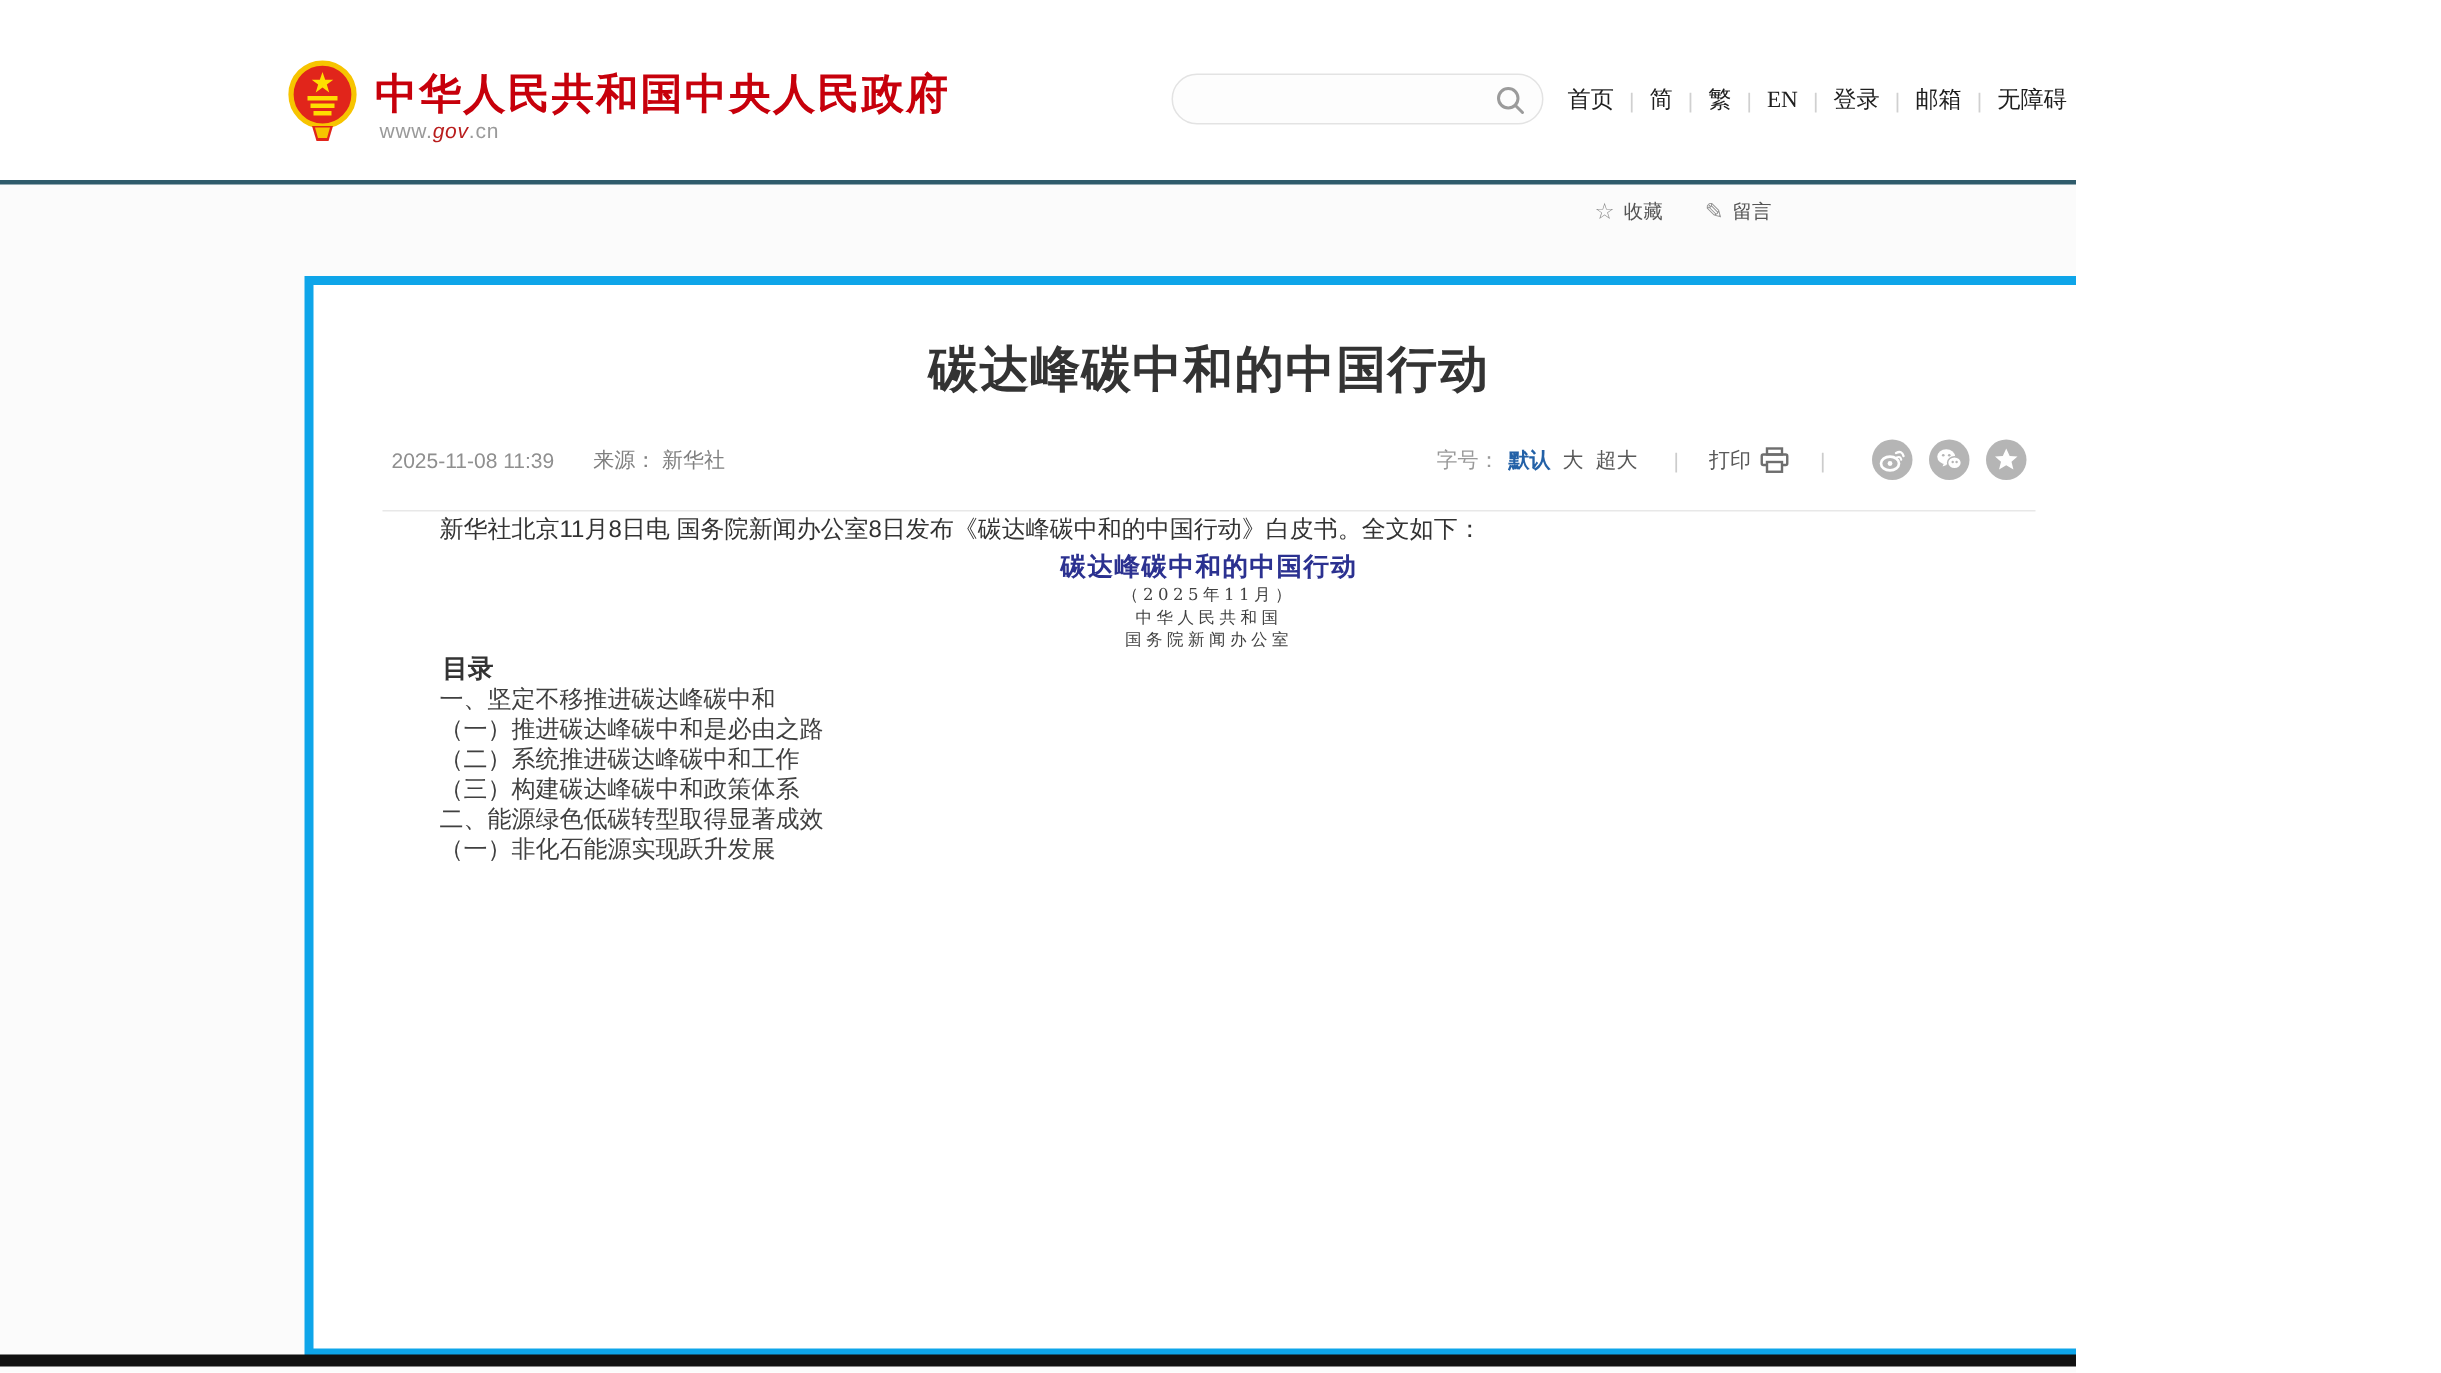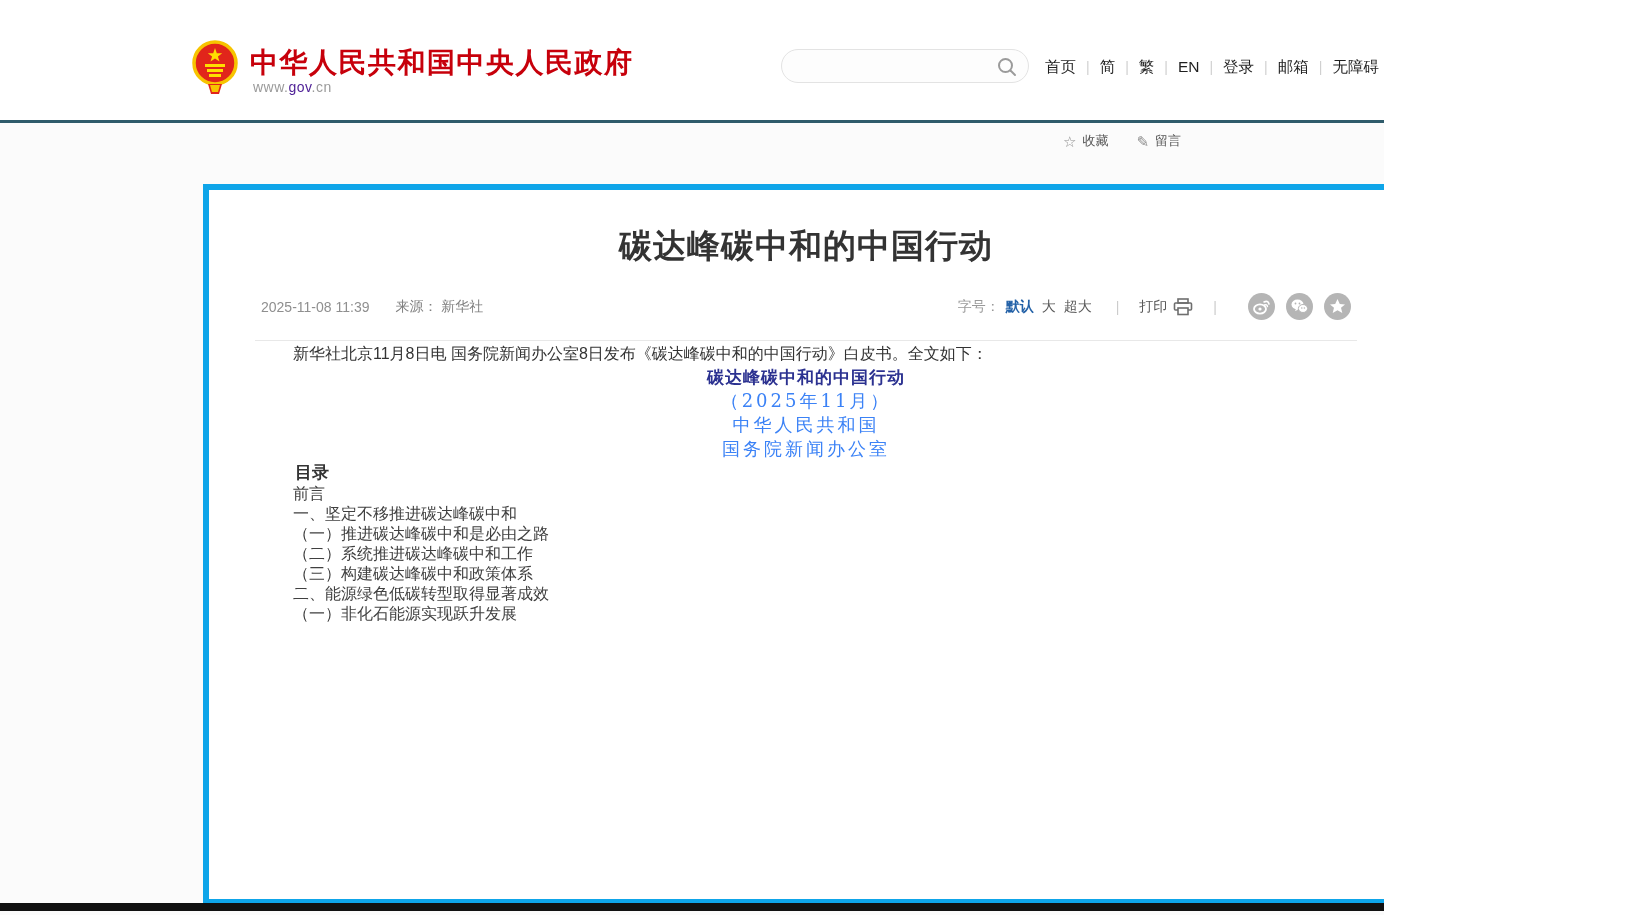--- a/index.html
+++ b/index.html
@@ -4,28 +4,28 @@
 <style>
   html,body{margin:0;padding:0;}
   .page{position:relative;width:1384px;height:915px;overflow:hidden;background:#fbfbfb;
         font-family:"Liberation Sans","DejaVu Sans",sans-serif;}
   
   .site-header{position:absolute;top:0;left:0;width:100%;height:120px;background:#ffffff;}
   .emblem{position:absolute;left:192px;top:40px;width:46px;height:56px;}
   .site-title{position:absolute;left:250px;top:44px;font-size:28px;font-weight:bold;
               color:#c7000b;letter-spacing:1.5px;white-space:nowrap;}
   .site-url{position:absolute;left:253px;top:79px;font-size:14px;color:#9a9a9a;letter-spacing:.5px;}
-  .site-url .red{color:#4c1d95;}
+  .site-url .red{color:#b91c1c;font-style:italic;}
   .search-box{position:absolute;left:781px;top:49px;width:248px;height:34px;background:#fdfdfd;
               border:1px solid #e3e3e3;border-radius:18px;box-sizing:border-box;}
   .search-box input{position:absolute;left:14px;top:3px;width:190px;height:26px;border:none;outline:none;
               background:transparent;font-size:14px;color:#333;}
   .search-icon{position:absolute;right:10px;top:6px;}
   .top-nav{position:absolute;left:1045px;top:56px;display:flex;align-items:center;white-space:nowrap;}
-  .nav-link{font-size:15.5px;color:#1f1f1f;text-decoration:none;line-height:22px;}
+  .nav-link{font-size:15.5px;color:#1f1f1f;text-decoration:none;line-height:22px;font-family:Liberation Serif, serif;}
   .nav-sep{color:#d0d0d0;margin:0 10px;font-size:14px;}
   .teal-line{position:absolute;top:120px;left:0;width:100%;height:3px;background:#2f5b6b;}
   
   .toolbar{position:absolute;top:132px;left:1063px;display:flex;gap:28px;font-size:13px;color:#555;}
   .tb-item{display:flex;align-items:center;gap:6px;cursor:pointer;}
   .tb-glyph{font-size:15px;color:#8f8f8f;line-height:15px;}
   
   .card{position:absolute;left:203px;top:184px;width:1206px;height:721px;background:#ffffff;
         border:6px solid #0ea5e9;box-sizing:border-box;}
   .article-title{margin:34px 0 0;text-align:center;font-size:33px;font-weight:600;color:#333;
@@ -43,22 +43,22 @@
   .print-wrap{display:flex;align-items:center;gap:6px;color:#595959;cursor:pointer;}
   .share-circle{width:27px;height:27px;border-radius:50%;background:#b5b5b5;margin-left:11px;
         display:flex;align-items:center;justify-content:center;cursor:pointer;}
   .sep-line{margin:20px 46px 0;border:none;border-top:1px solid #e8e8e8;}
   
   .body{padding:0 52px;font-size:16px;color:#3d3d3d;}
   .body p{margin:0;text-indent:2em;}
   .intro{margin-top:46px;color:#333;line-height:25px;}
   .center{text-align:center;text-indent:0 !important;}
   .doc-title{margin-top:28px;color:#2b3190;font-weight:bold;font-size:17px;letter-spacing:1px;}
-  .doc-line{margin-top:13px;color:#3b82f6;font-family:"DejaVu Serif","Liberation Serif",serif;
-        font-size:18px;letter-spacing:3px;}
+  .doc-line{margin-top:13px;color:#404040;font-family:"DejaVu Serif","Liberation Serif",serif;
+        font-size:11px;letter-spacing:3px;}
   .toc-title{margin-top:32px;font-weight:bold;font-size:17px;color:#333;}
   .toc-item{margin-top:24px;color:#404040;line-height:20px;}
   .bottom-bar{position:absolute;left:0;top:903px;width:100%;height:8px;background:#111;}
 </style>
 </head>
 <body>
 
 <div class="page">
 
   <header class="site-header">
@@ -165,21 +165,20 @@
     <hr class="sep-line">
 
     <div class="body">
       <p class="intro">新华社北京11月8日电 国务院新闻办公室8日发布《碳达峰碳中和的中国行动》白皮书。全文如下：</p>
       <p class="center doc-title">碳达峰碳中和的中国行动</p>
       <p class="center doc-line">（2025年11月）</p>
       <p class="center doc-line">中华人民共和国</p>
       <p class="center doc-line">国务院新闻办公室</p>
       <p class="toc-title">目录</p>
       <div id="toc">
-          <p class="toc-item">前言</p>
           <p class="toc-item">一、坚定不移推进碳达峰碳中和</p>
           <p class="toc-item">（一）推进碳达峰碳中和是必由之路</p>
           <p class="toc-item">（二）系统推进碳达峰碳中和工作</p>
           <p class="toc-item">（三）构建碳达峰碳中和政策体系</p>
           <p class="toc-item">二、能源绿色低碳转型取得显著成效</p>
           <p class="toc-item">（一）非化石能源实现跃升发展</p>
         </div>
     </div>
   </div>
 

